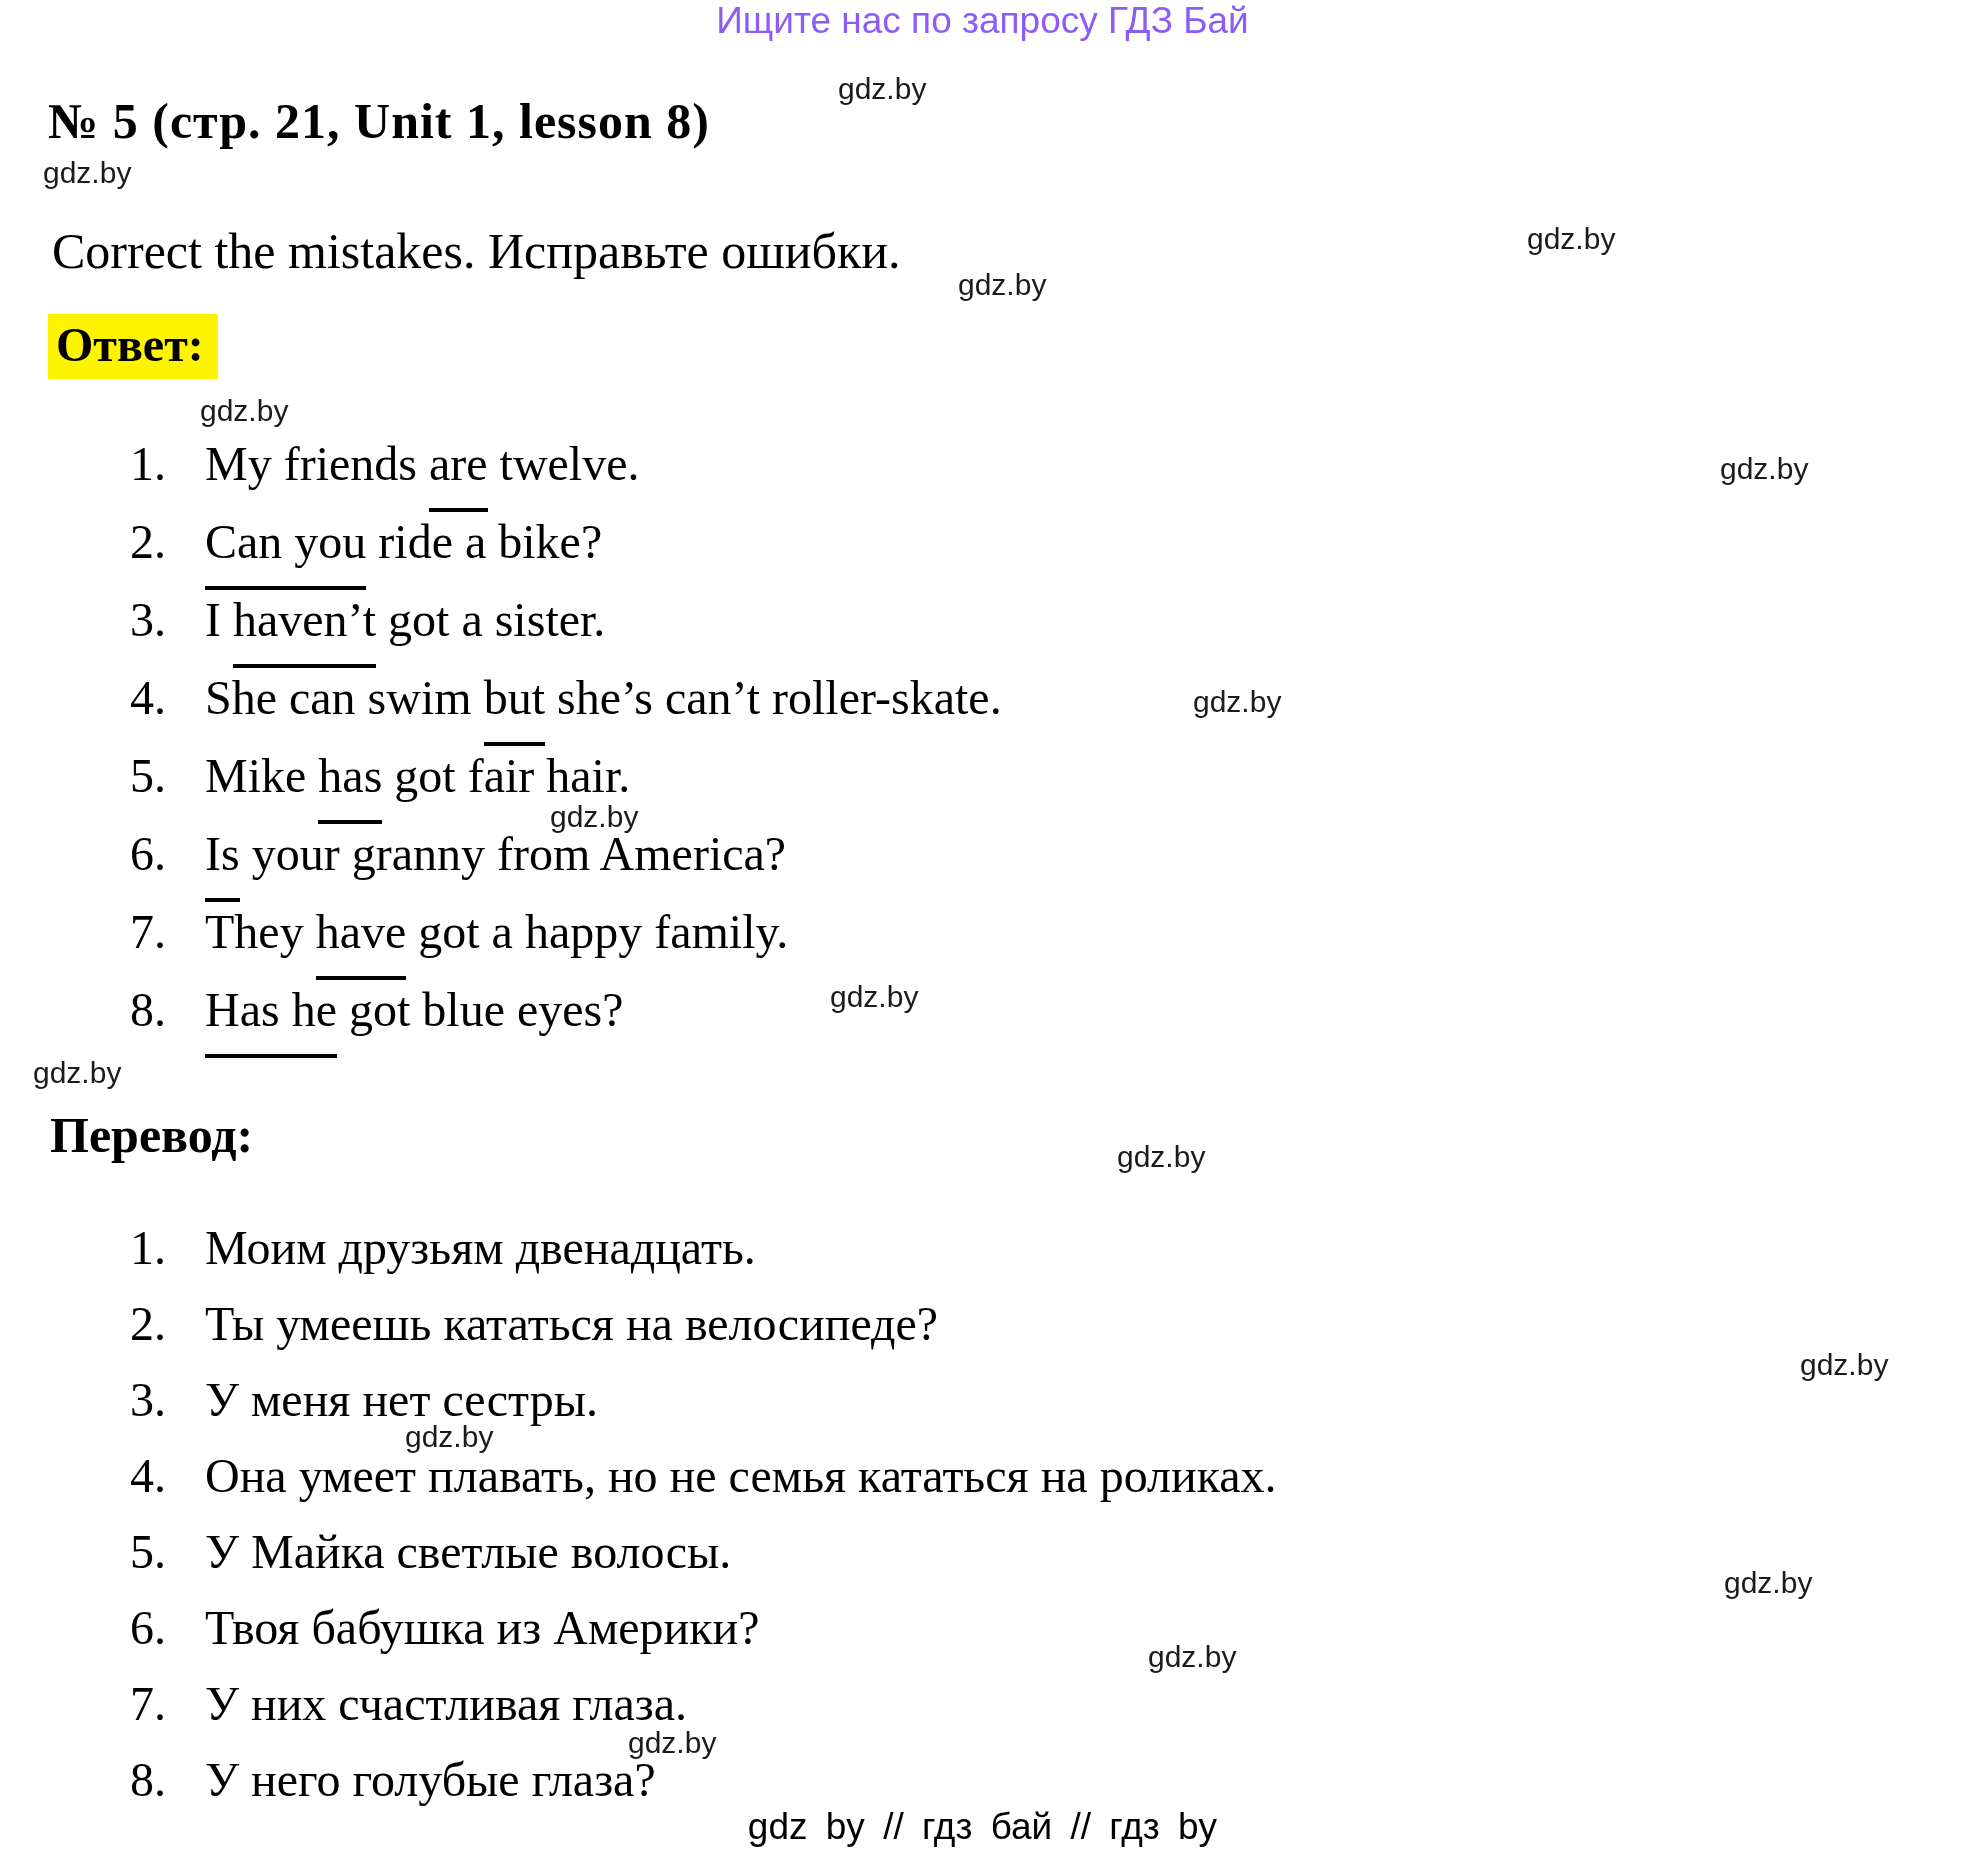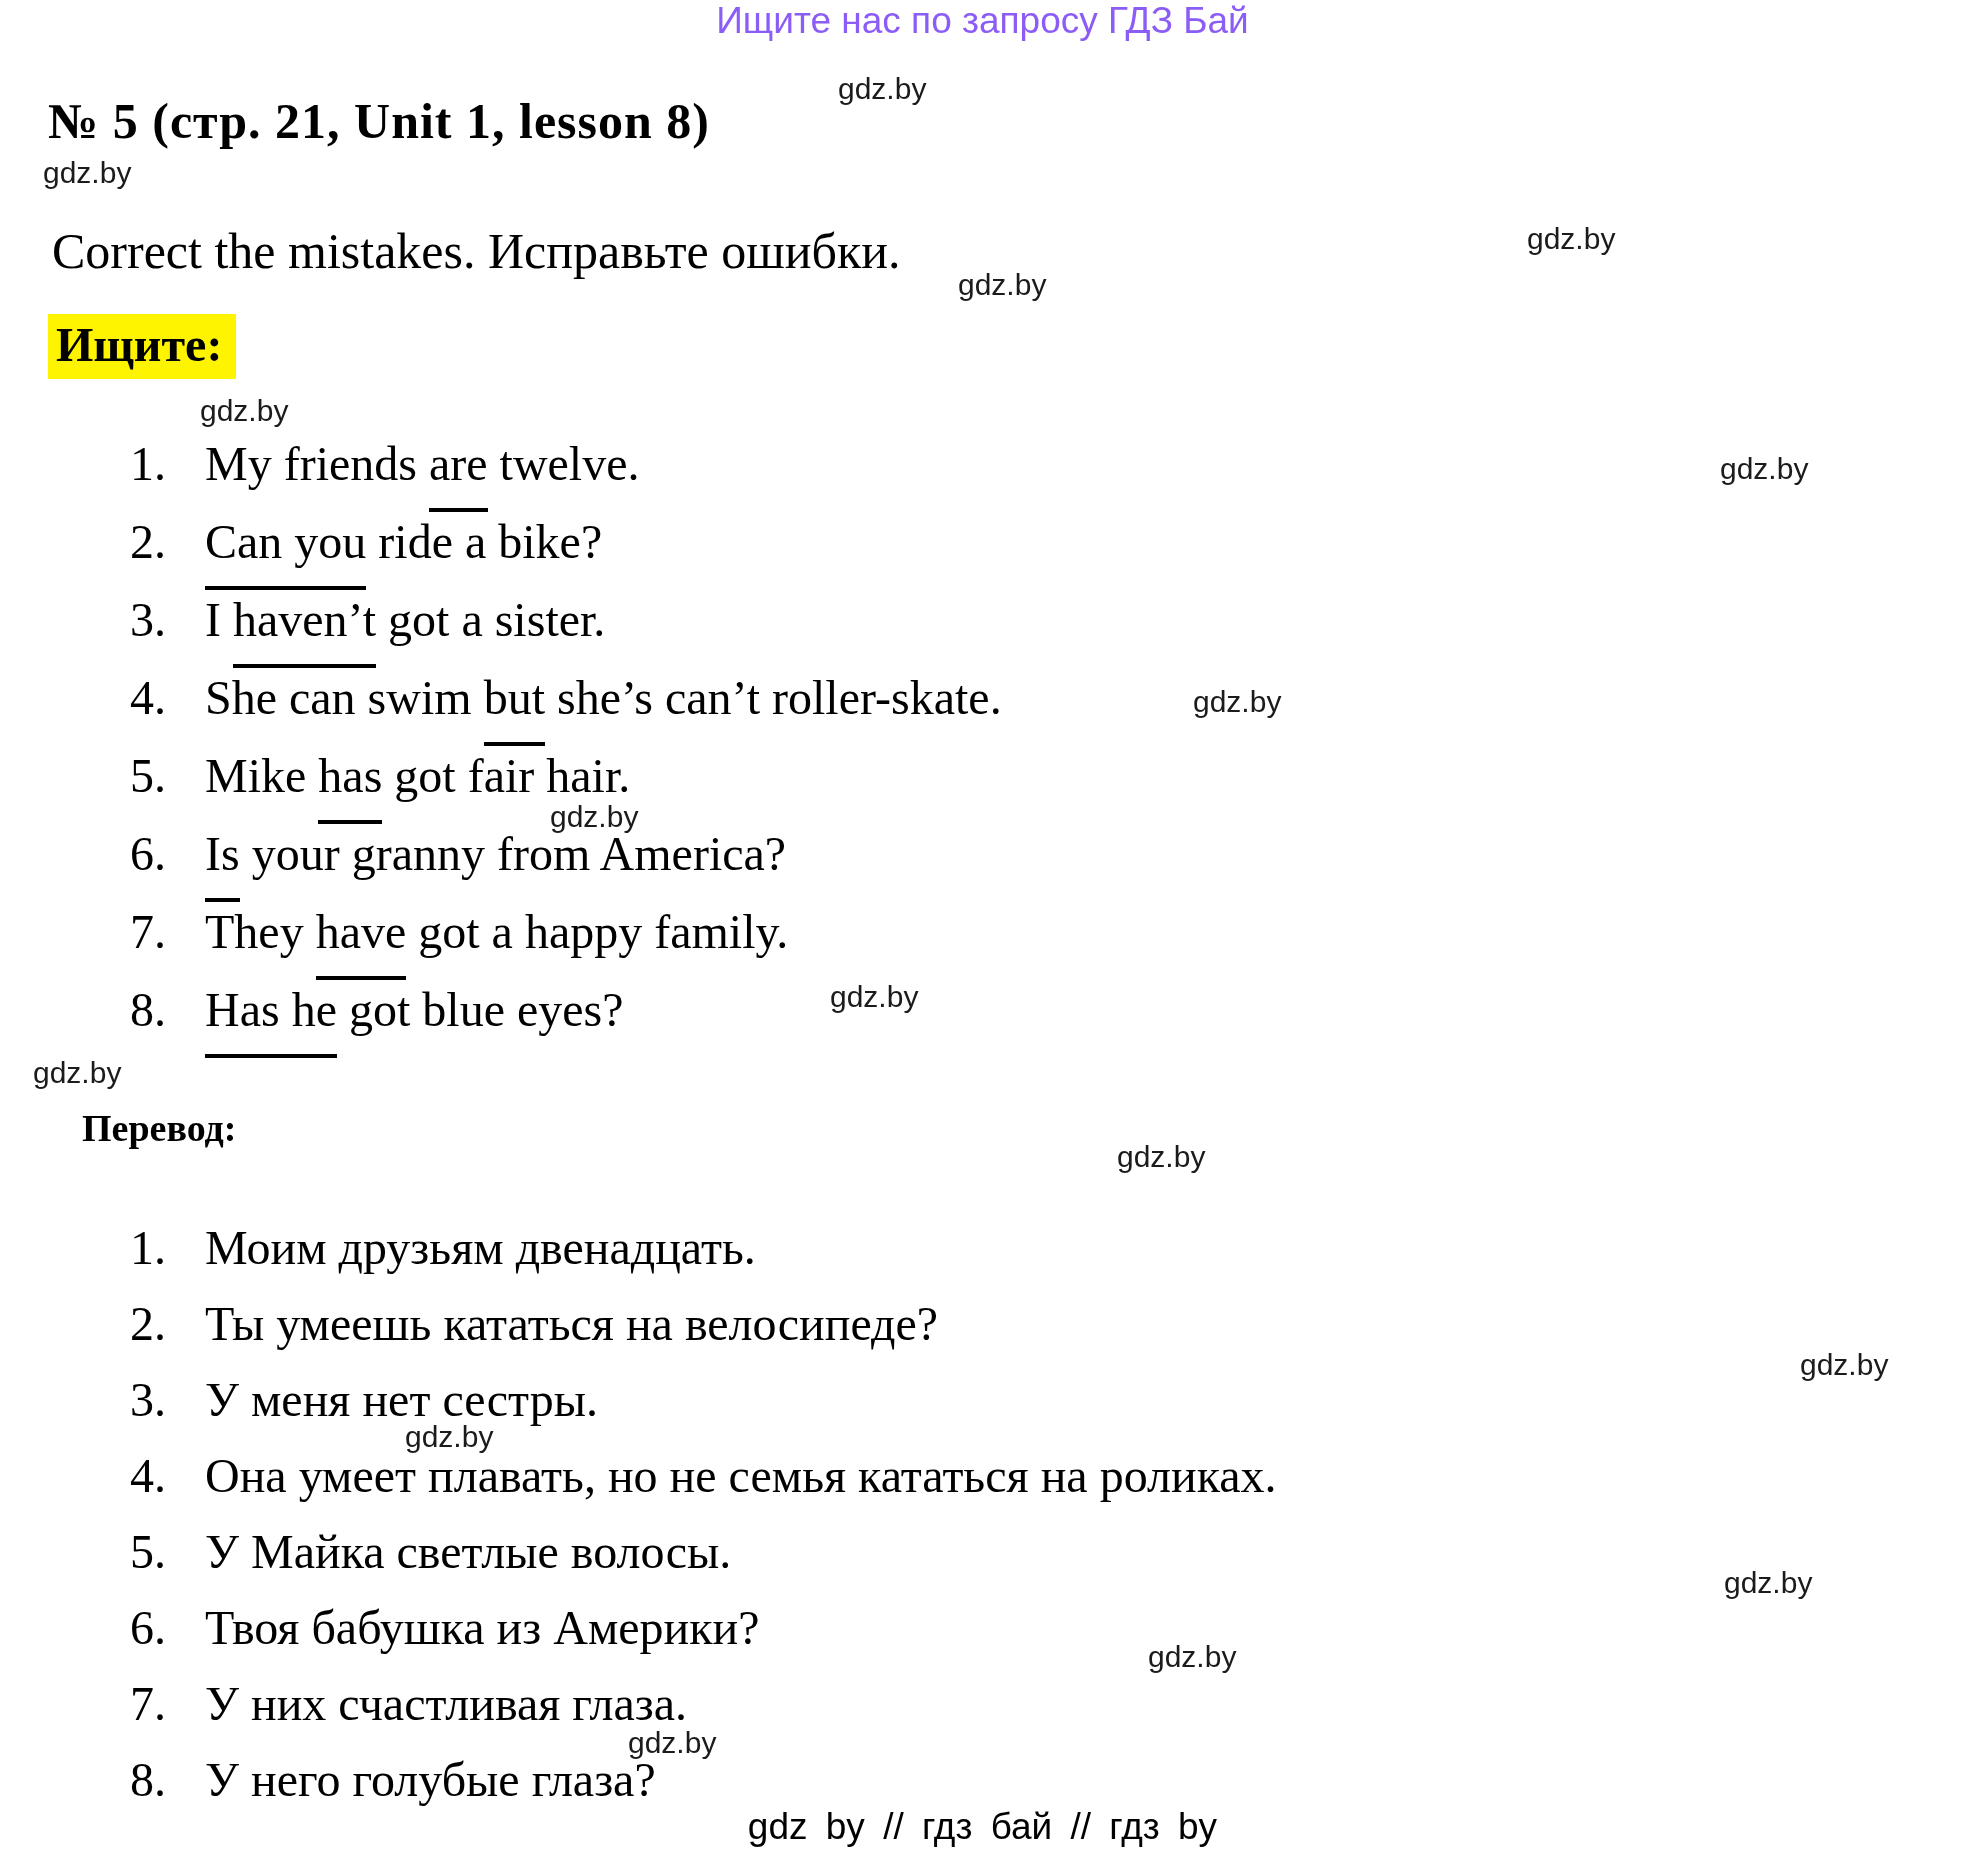--- a/index.html
+++ b/index.html
@@ -41,23 +41,22 @@
     top: 314px; left: 48px;
     display: inline-block;
     font-size: 48px;
     font-weight: bold;
     padding: 3px 14px 7px 8px;
     background: #FFF400;
   }
   .translation-label {
     position: absolute;
     top: 1106px; left: 50px;
-    font-size: 38px;
+    font-size: 50px;
     font-weight: bold;
-    margin-left: 32px;
   }
   .list {
     position: absolute;
     left: 130px;
   }
   .list .row {
     display: flex;
     align-items: center;
     font-size: 48px;
     white-space: nowrap;
@@ -96,21 +95,21 @@
 <body>
 
 <div id="page">
 
   <div class="promo" style="color: #8b5cf6;">Ищите нас по запросу ГДЗ Бай</div>
 
   <div class="doc-title">№ 5 (стр. 21, Unit 1, lesson 8)</div>
 
   <div class="instruction">Correct the mistakes. Исправьте ошибки.</div>
 
-  <div class="answer-label" style="background: rgb(255, 244, 0);">Ищите:</div>
+  <div class="answer-label" style="background: rgb(255, 244, 0);">Ответ:</div>
 
   <div class="list" id="answer-list">
       <div class="row">
         <span class="num">1.</span>
         <span>My friends <span class="u">are</span> twelve.</span>
       </div>
       <div class="row">
         <span class="num">2.</span>
         <span><span class="u">Can you</span> ride a bike?</span>
       </div>

